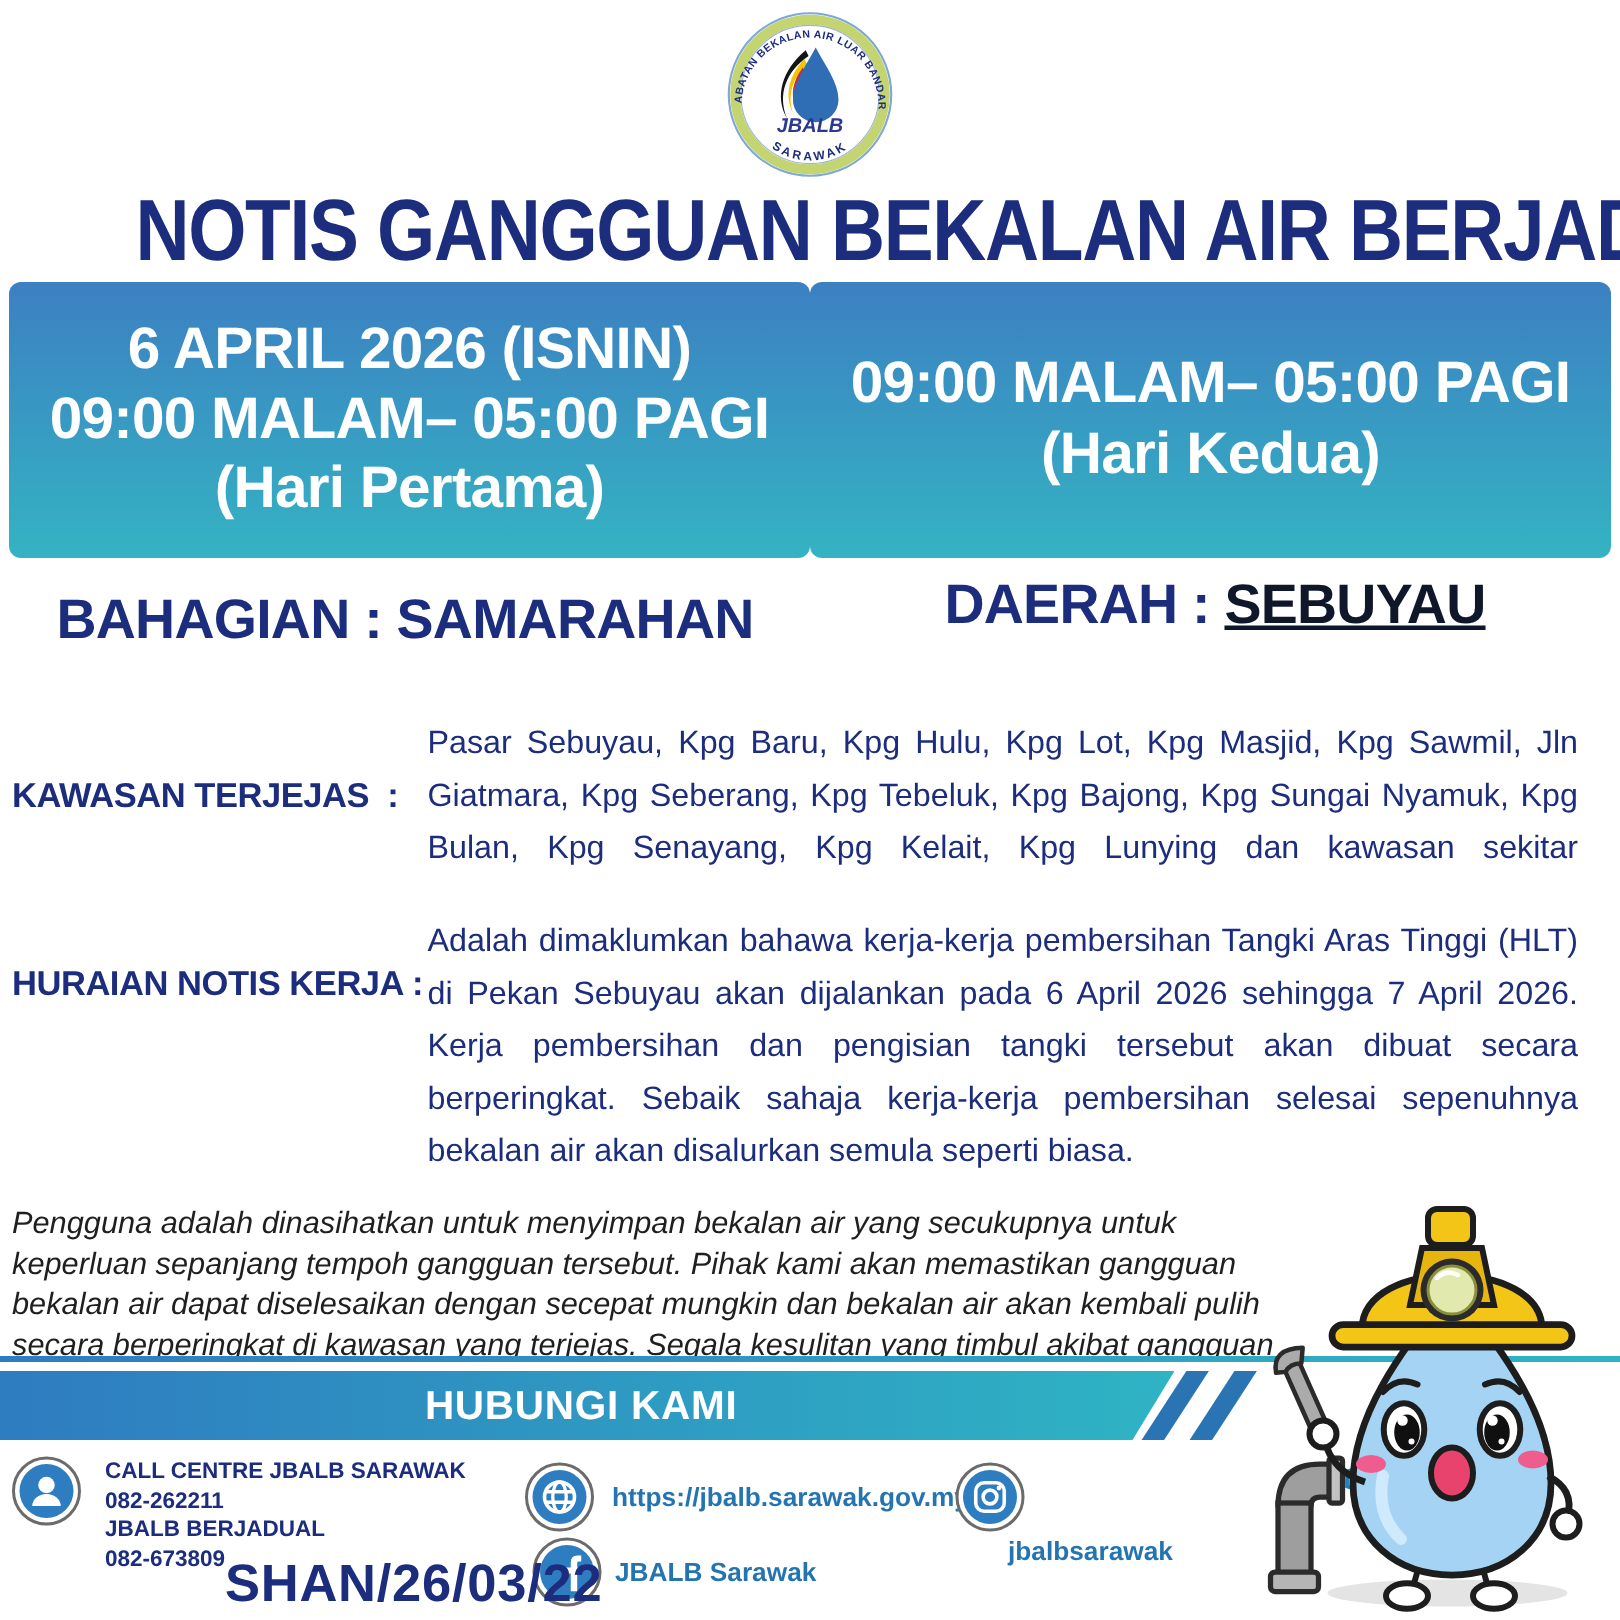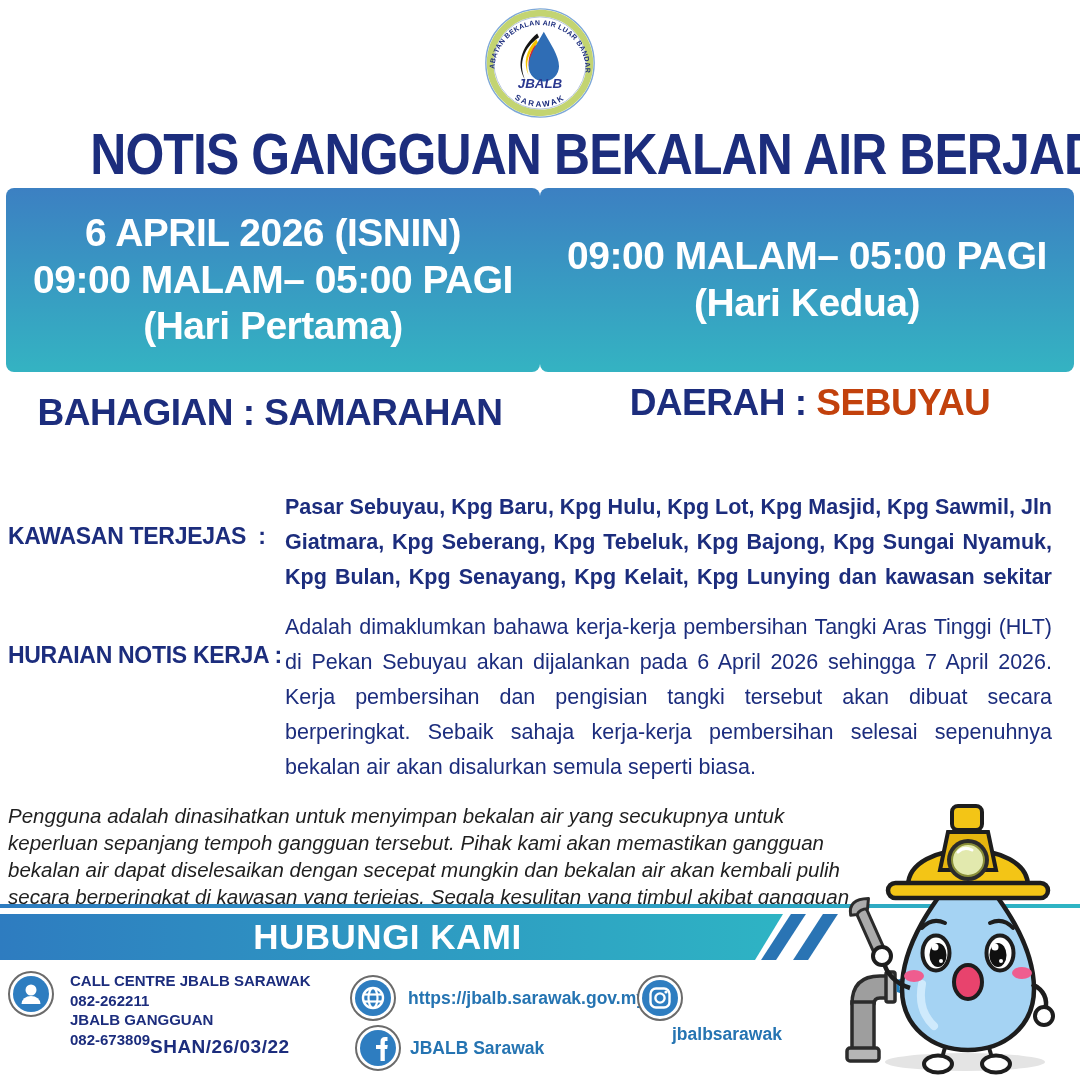--- a/index.html
+++ b/index.html
@@ -19,57 +19,57 @@
   .banner{flex:1;height:184px;border-radius:8px;
           background:linear-gradient(180deg,#3c80c2 0%,#34b3c2 100%);
           color:#fff;font-weight:bold;text-align:center;font-size:39px;line-height:1.2;
           display:flex;flex-direction:column;justify-content:center;white-space:nowrap;}
   .banner div{letter-spacing:-.5px;}
 
   
   .regions{position:absolute;top:392px;left:0;width:1080px;display:flex;}
   .regions>div{width:50%;text-align:center;font-weight:bold;font-size:37px;color:#1c2d7d;letter-spacing:-.5px;}
   .region-daerah{margin-top:-10px;}
-  .region-daerah .val{color:#c2410c;}
+  .region-daerah .val{color:#0f172a;text-decoration:underline;}
 
   
   .section{position:absolute;left:8px;width:1044px;display:flex;}
   .sec-kawasan{top:478px;align-items:center;}
   .sec-huraian{top:610px;align-items:flex-start;}
   .sec-label{width:277px;flex:0 0 277px;font-weight:bold;font-size:23px;color:#1c2d7d;letter-spacing:-.3px;}
   .sec-huraian .sec-label{padding-top:32px;}
   .sec-content{flex:1;font-size:21.5px;color:#1c2d7d;line-height:35px;text-align:justify;}
-  .sec-kawasan .sec-content{font-weight:bold;text-align-last:justify;margin-top:12px;}
+  .sec-kawasan .sec-content{font-weight:normal;text-align-last:justify;}
 
   
   .disclaimer{position:absolute;top:802px;left:8px;width:850px;font-style:italic;
               font-size:20.5px;line-height:27px;color:#1f1f1f;}
 
   
   .thin-line{position:absolute;top:904px;left:0;width:1080px;height:4px;
              background:linear-gradient(90deg,#2e7cc0,#2eb5c4);}
   .contact-bar{position:absolute;top:914px;left:0;width:800px;height:46px;
                background:linear-gradient(90deg,#2e7cc0,#2eb5c4);
                clip-path:polygon(0 0,783px 0,755px 100%,0 100%);}
   .contact-bar span{display:block;width:775px;text-align:center;line-height:46px;
-                    color:#fff;font-weight:bold;font-size:35px;letter-spacing:.5px;}
+                    color:#fff;font-weight:bold;font-size:27px;letter-spacing:.5px;}
   .slash{position:absolute;top:914px;height:46px;width:15px;background:#2a74b4;transform:skewX(-33deg);}
   .slash-1{left:776px;}
   .slash-2{left:808px;}
 
   
   .icon-ring{position:absolute;width:46px;height:46px;border-radius:50%;border:2px solid #6b6b6b;
              background:#fff;display:flex;align-items:center;justify-content:center;box-sizing:border-box;}
   .icon-fill{width:36px;height:36px;border-radius:50%;background:#2e7dc0;display:flex;
              align-items:center;justify-content:center;}
   .cc-block{position:absolute;left:70px;top:971px;color:#1c2d7d;font-weight:bold;
             font-size:15px;line-height:19.5px;}
   .link-text{position:absolute;color:#2574b2;font-weight:bold;font-size:17.5px;}
   .reference{position:absolute;left:150px;top:1036px;color:#1c2d7d;font-weight:bold;
-             font-size:19px;letter-spacing:.5px;}
+             font-size:35px;letter-spacing:.5px;}
   .mascot{position:absolute;left:830px;top:788px;width:250px;height:292px;}
 </style>
 </head>
 <body>
 
 <div id="poster">
 
   <svg class="logo" viewBox="0 0 120 120">
     <circle cx="60" cy="60" r="57" fill="#fff" stroke="#7ea8d8" stroke-width="1.5"></circle>
     <circle cx="60" cy="60" r="52.5" fill="#fff" stroke="#c3d471" stroke-width="7"></circle>
@@ -138,21 +138,21 @@
     <div class="icon-fill">
       <svg width="24" height="24" viewBox="-12 -12 24 24">
         <circle cx="0" cy="-4" r="5.5" fill="#fff"></circle>
         <path d="M-9.5,10 a9.5,8 0 0 1 19,0 z" fill="#fff"></path>
       </svg>
     </div>
   </div>
   <div class="cc-block">
     <div>CALL CENTRE JBALB SARAWAK</div>
     <div>082-262211</div>
-    <div>JBALB GANGGUAN</div>
+    <div>JBALB BERJADUAL</div>
     <div>082-673809</div>
   </div>
 
   <div class="icon-ring" style="left:350px;top:975px;">
     <div class="icon-fill">
       <svg width="26" height="26" viewBox="-13 -13 26 26">
         <circle r="10" fill="none" stroke="#fff" stroke-width="2.4"></circle>
         <ellipse rx="4.5" ry="10" fill="none" stroke="#fff" stroke-width="2.2"></ellipse>
         <line x1="-10" y1="-3.5" x2="10" y2="-3.5" stroke="#fff" stroke-width="2.2"></line>
         <line x1="-10" y1="3.5" x2="10" y2="3.5" stroke="#fff" stroke-width="2.2"></line>

